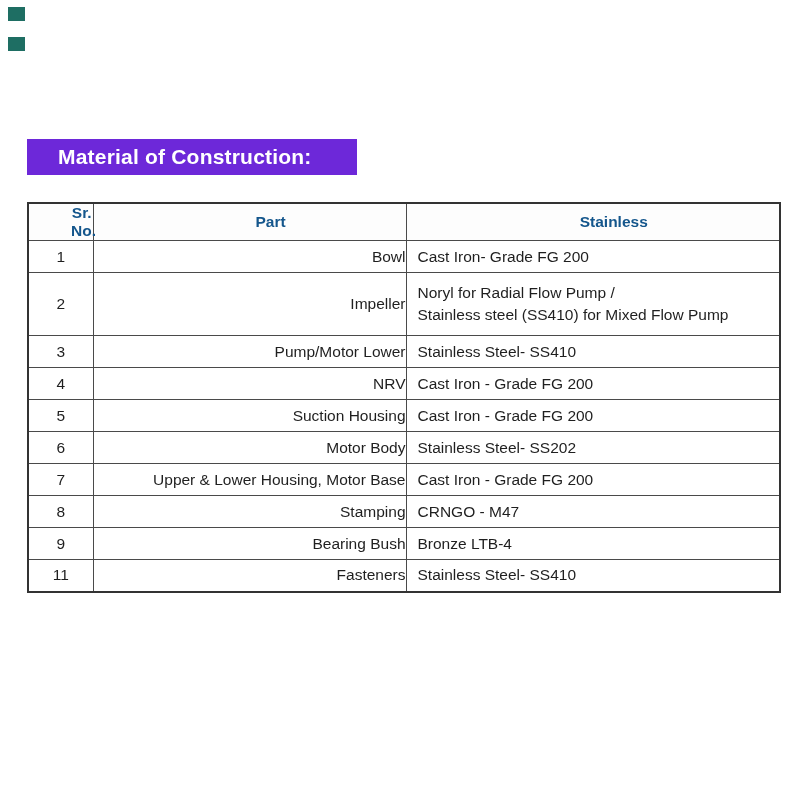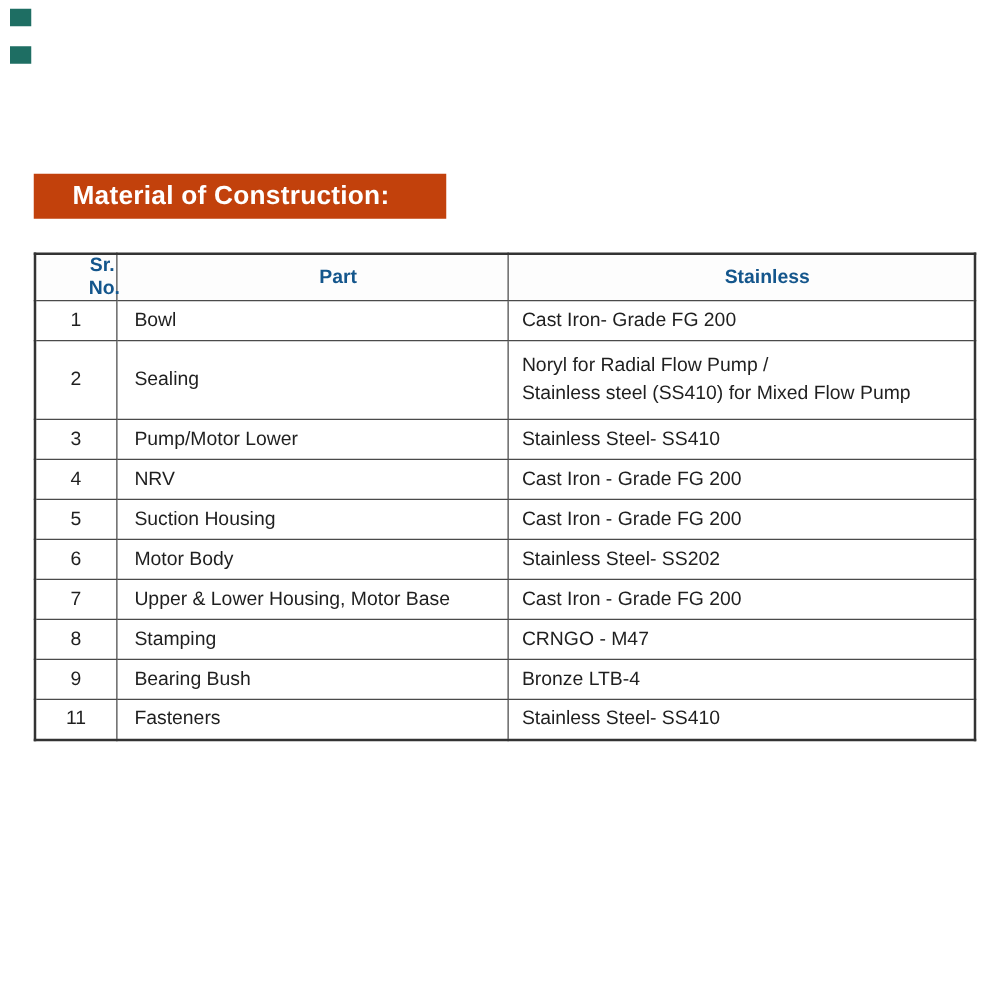--- a/index.html
+++ b/index.html
@@ -15,21 +15,21 @@
     width: 17px; height: 14px;
     background: #1e6e63;
   }
   #mark-1 { left: 8px; top: 7px; }
   #mark-2 { left: 8px; top: 37px; }
 
   .title-banner {
     position: absolute;
     left: 27px; top: 139px;
     width: 330px; height: 36px;
-    background: #c2410c;
+    background: #6d28d9;
     color: #ffffff;
     font-size: 21px;
     font-weight: bold;
     line-height: 36px;
     padding-left: 31px;
     letter-spacing: 0.2px;
   }
 
   .materials-table {
     position: absolute;
@@ -52,21 +52,21 @@
     vertical-align: middle;
     background: #fdfdfd;
     padding-left: 42px;
   }
   .materials-table td {
     height: 32px;
     vertical-align: middle;
     background: #ffffff;
   }
   .materials-table td.sr { text-align: center; }
-  .materials-table td.part { text-align: left; padding-left: 14px; }
+  .materials-table td.part { text-align: right; padding-left: 14px; }
   .materials-table td.mat {
     text-align: left; padding-left: 11px;
     white-space: pre-line;
     line-height: 22px;
     margin-left: 25px;
   }
   .materials-table tr.tall td { height: 63px; }
 </style>
 </head>
 <body>
@@ -90,21 +90,21 @@
     </tr>
   </thead>
   <tbody>
     <tr>
       <td class="sr">1</td>
       <td class="part">Bowl</td>
       <td class="mat">Cast Iron- Grade FG 200</td>
     </tr>
     <tr class="tall">
       <td class="sr">2</td>
-      <td class="part">Sealing</td>
+      <td class="part">Impeller</td>
       <td class="mat">Noryl for Radial Flow Pump /
 Stainless steel (SS410) for Mixed Flow Pump</td>
     </tr>
     <tr>
       <td class="sr">3</td>
       <td class="part">Pump/Motor Lower</td>
       <td class="mat">Stainless Steel- SS410</td>
     </tr>
     <tr>
       <td class="sr">4</td>

